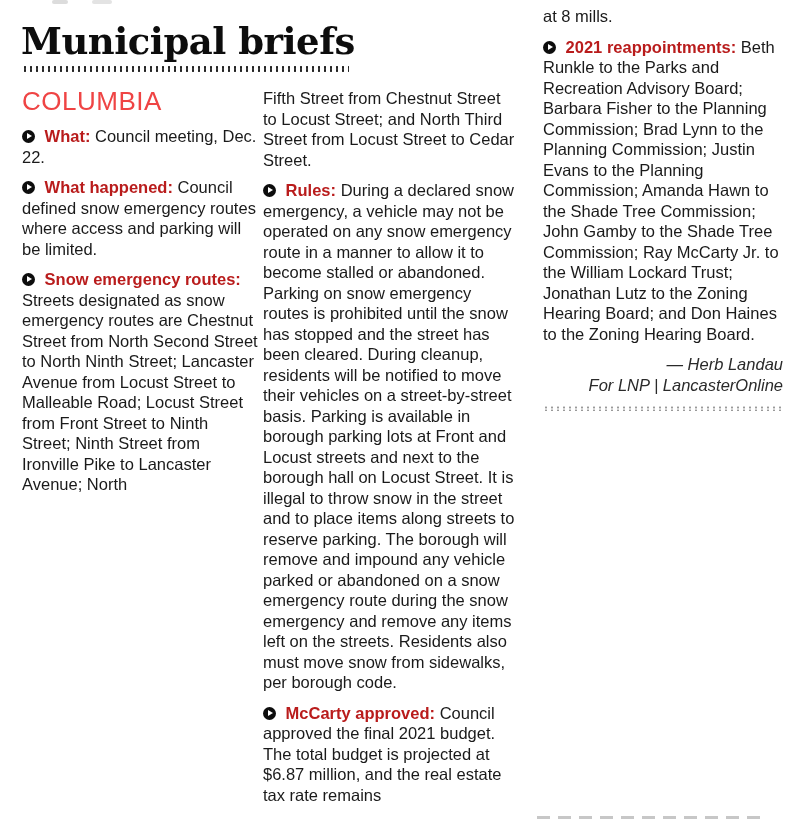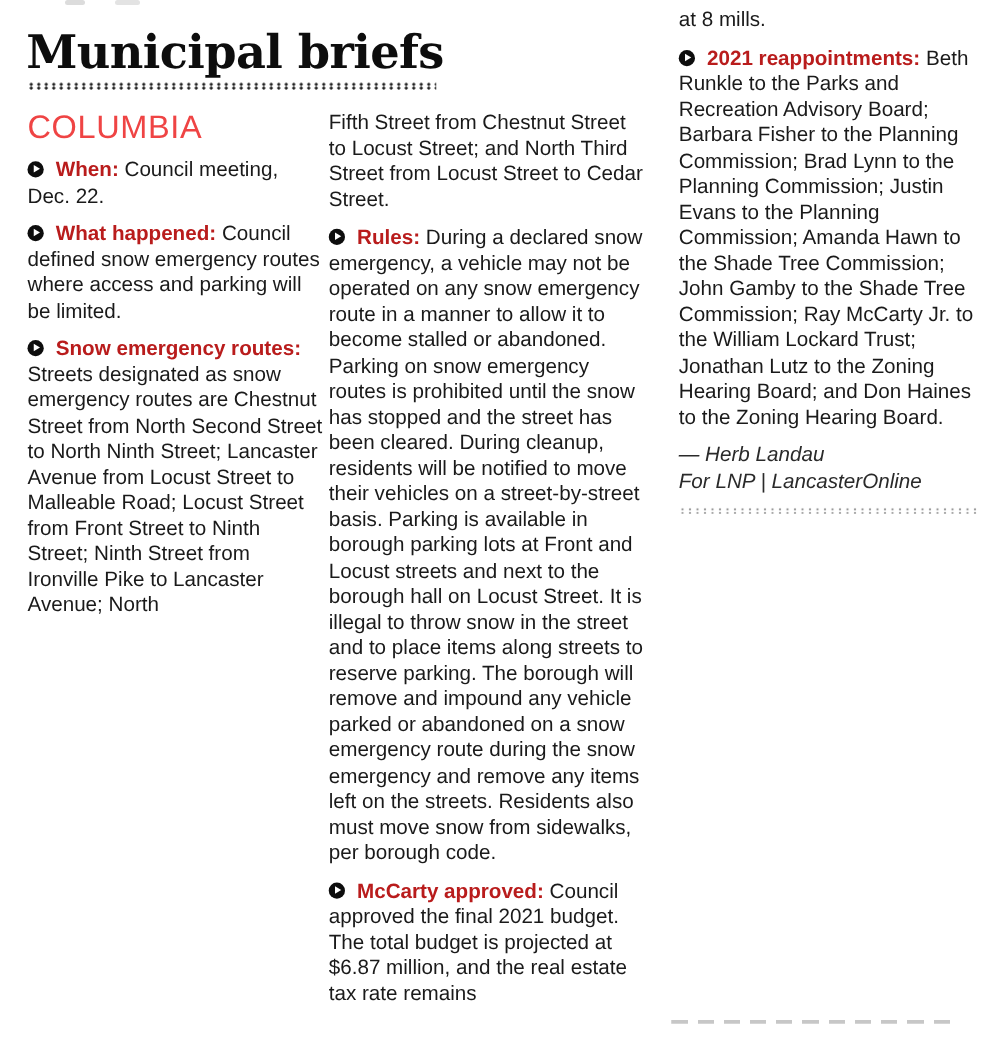--- a/index.html
+++ b/index.html
@@ -32,21 +32,21 @@
   .item b{font-weight:700;color:#b91c1c;}
   .bullet{
     display:inline-block;width:13px;height:13px;border-radius:50%;
     background:#0d0d0d;position:relative;margin-right:5px;vertical-align:-1px;
   }
   .bullet::after{
     content:"";position:absolute;left:5px;top:3px;
     border-left:5px solid #fff;border-top:3.5px solid transparent;border-bottom:3.5px solid transparent;
   }
   
-  .byline{margin:10px 0 0 0;font-style:italic;color:#2a2a2a;font-size:16.5px;line-height:21px;}
+  .byline{margin:10px 0 0 0;text-align:right;font-style:italic;color:#2a2a2a;font-size:16.5px;line-height:21px;}
   .attr-rule{
     margin-top:10px;height:5px;width:100%;
     background-image:radial-gradient(circle,#9a9a9a 1px,transparent 1.2px);
     background-size:6px 3px;
   }
   
   .speck-a{position:absolute;left:52px;top:0;width:16px;height:4px;background:#dcdcdc;border-radius:2px;}
   .speck-b{position:absolute;left:92px;top:0;width:20px;height:4px;background:#e3e3e3;border-radius:2px;}
   .cropped-bottom{
     position:absolute;left:537px;top:816px;width:228px;height:3px;
@@ -62,21 +62,21 @@
   <div class="speck-b"></div>
 
   <h1 class="title">Municipal briefs</h1>
   <div class="dotrule"></div>
 
   <div class="col col-left">
     <h2 class="section-heading">COLUMBIA</h2>
 
     <p class="item">
       <span class="bullet"></span>
-      <b>When:</b>
+      <b>What:</b>
       <span>Council meeting, Dec. 22.</span>
     </p>
 
     <p class="item">
       <span class="bullet"></span>
       <b>What happened:</b>
       <span>Council defined snow emergency routes where access and parking will be limited.</span>
     </p>
 
     <p class="item">

